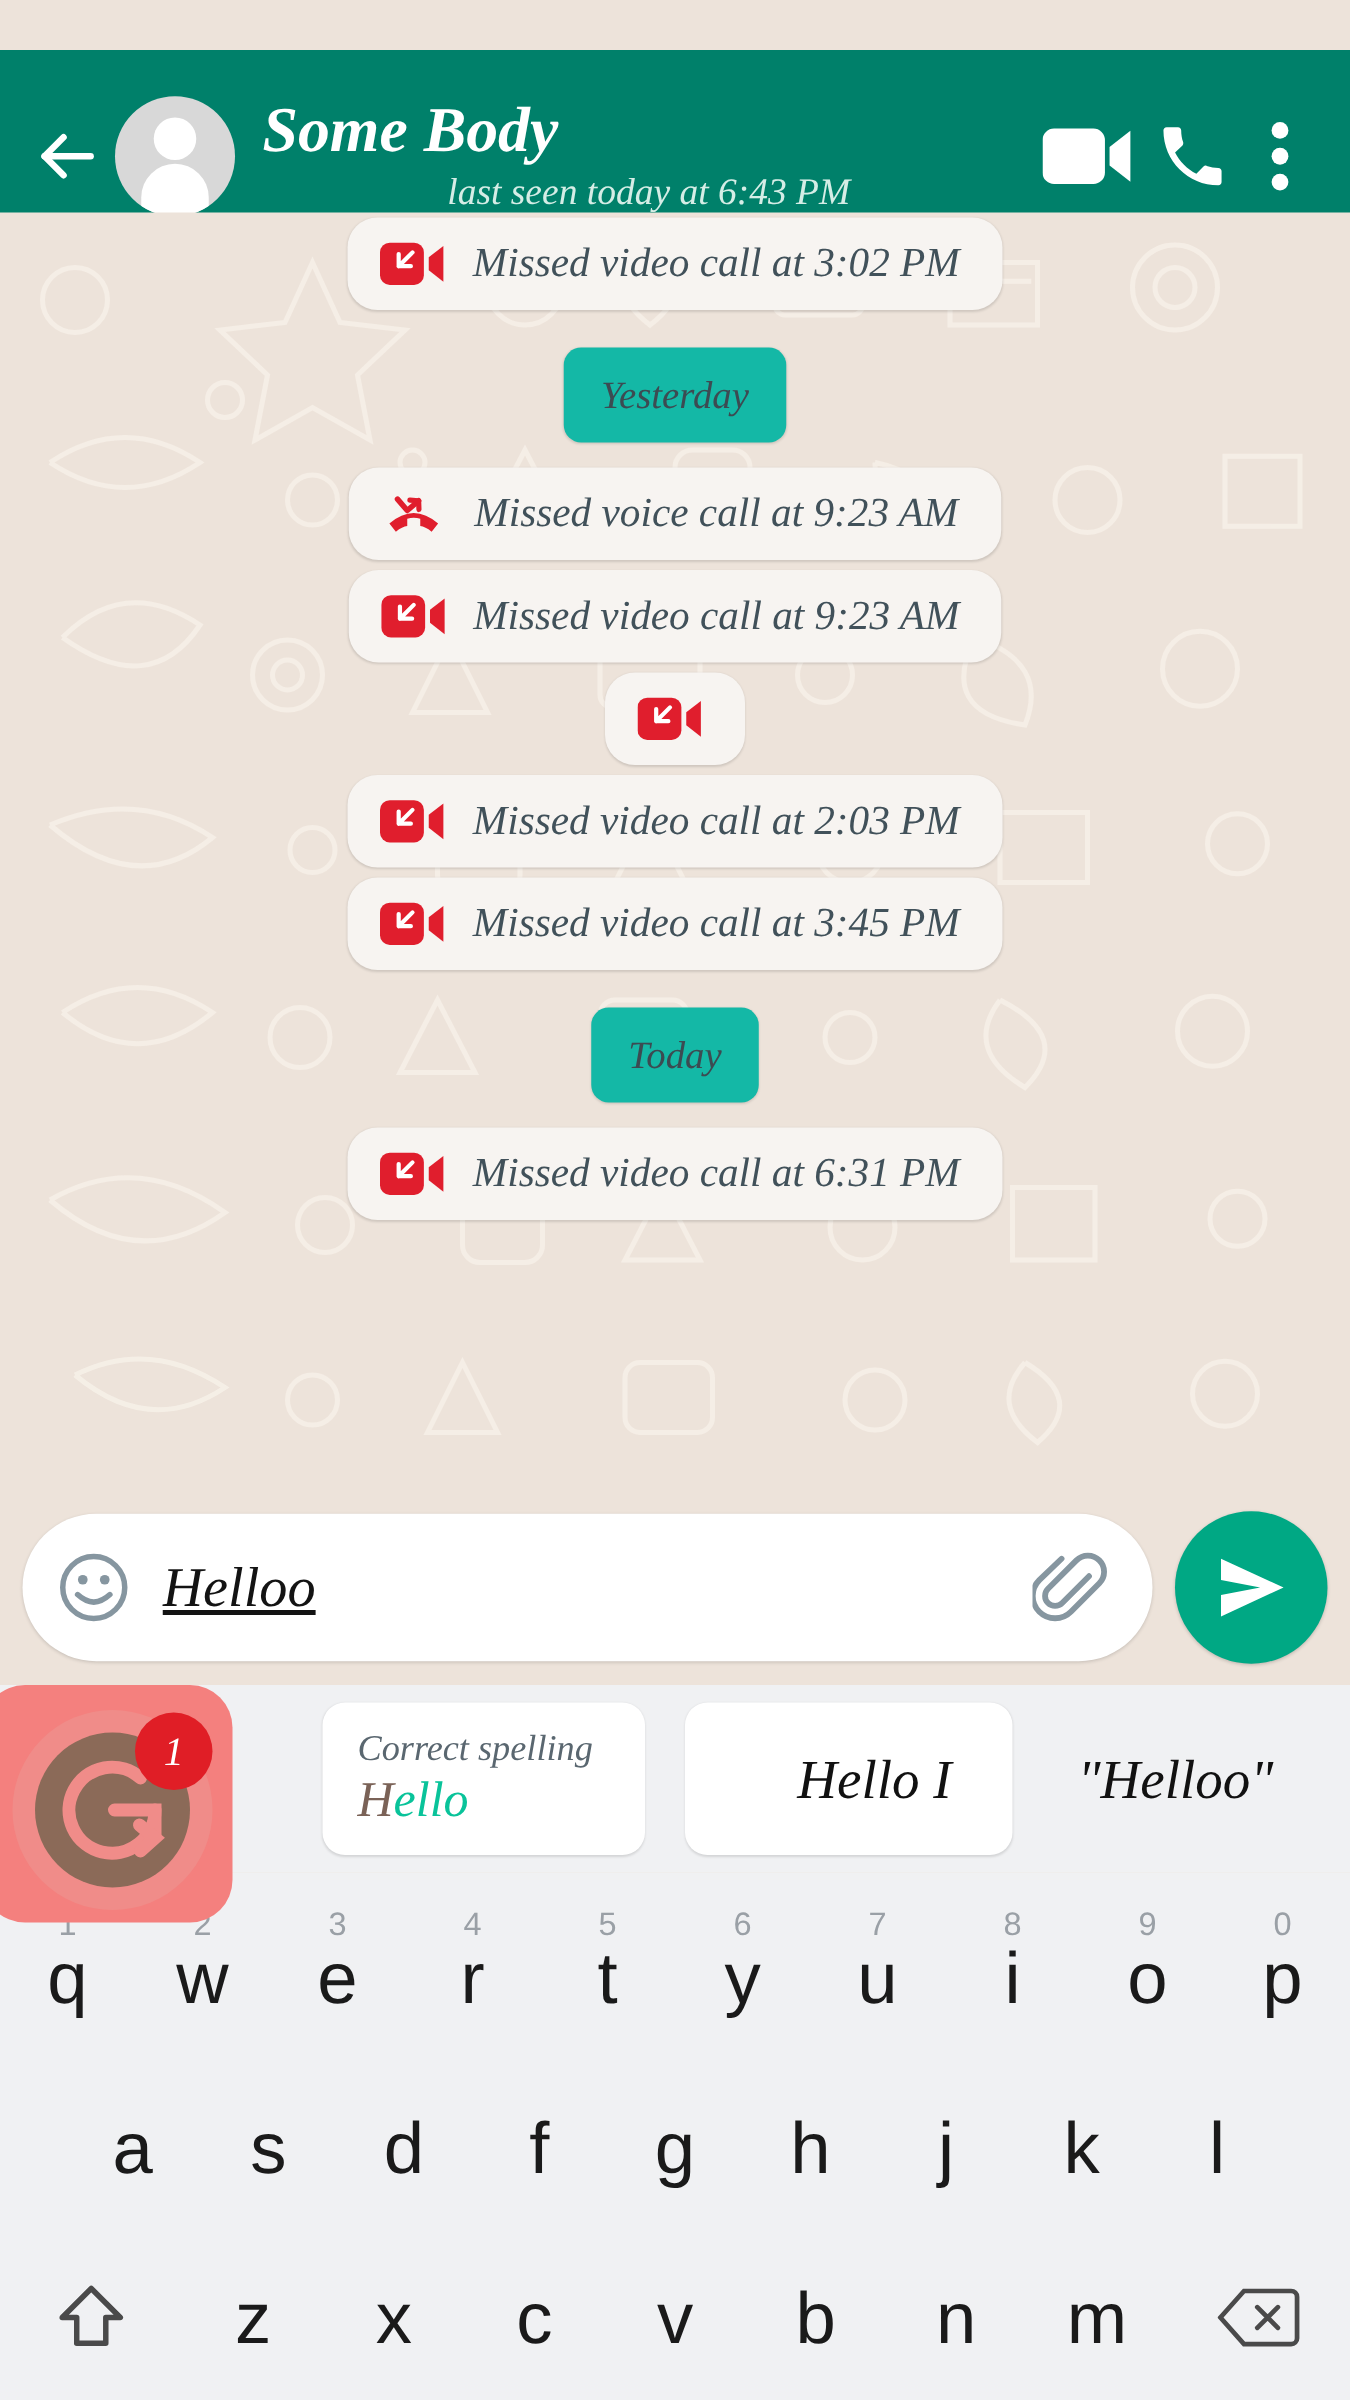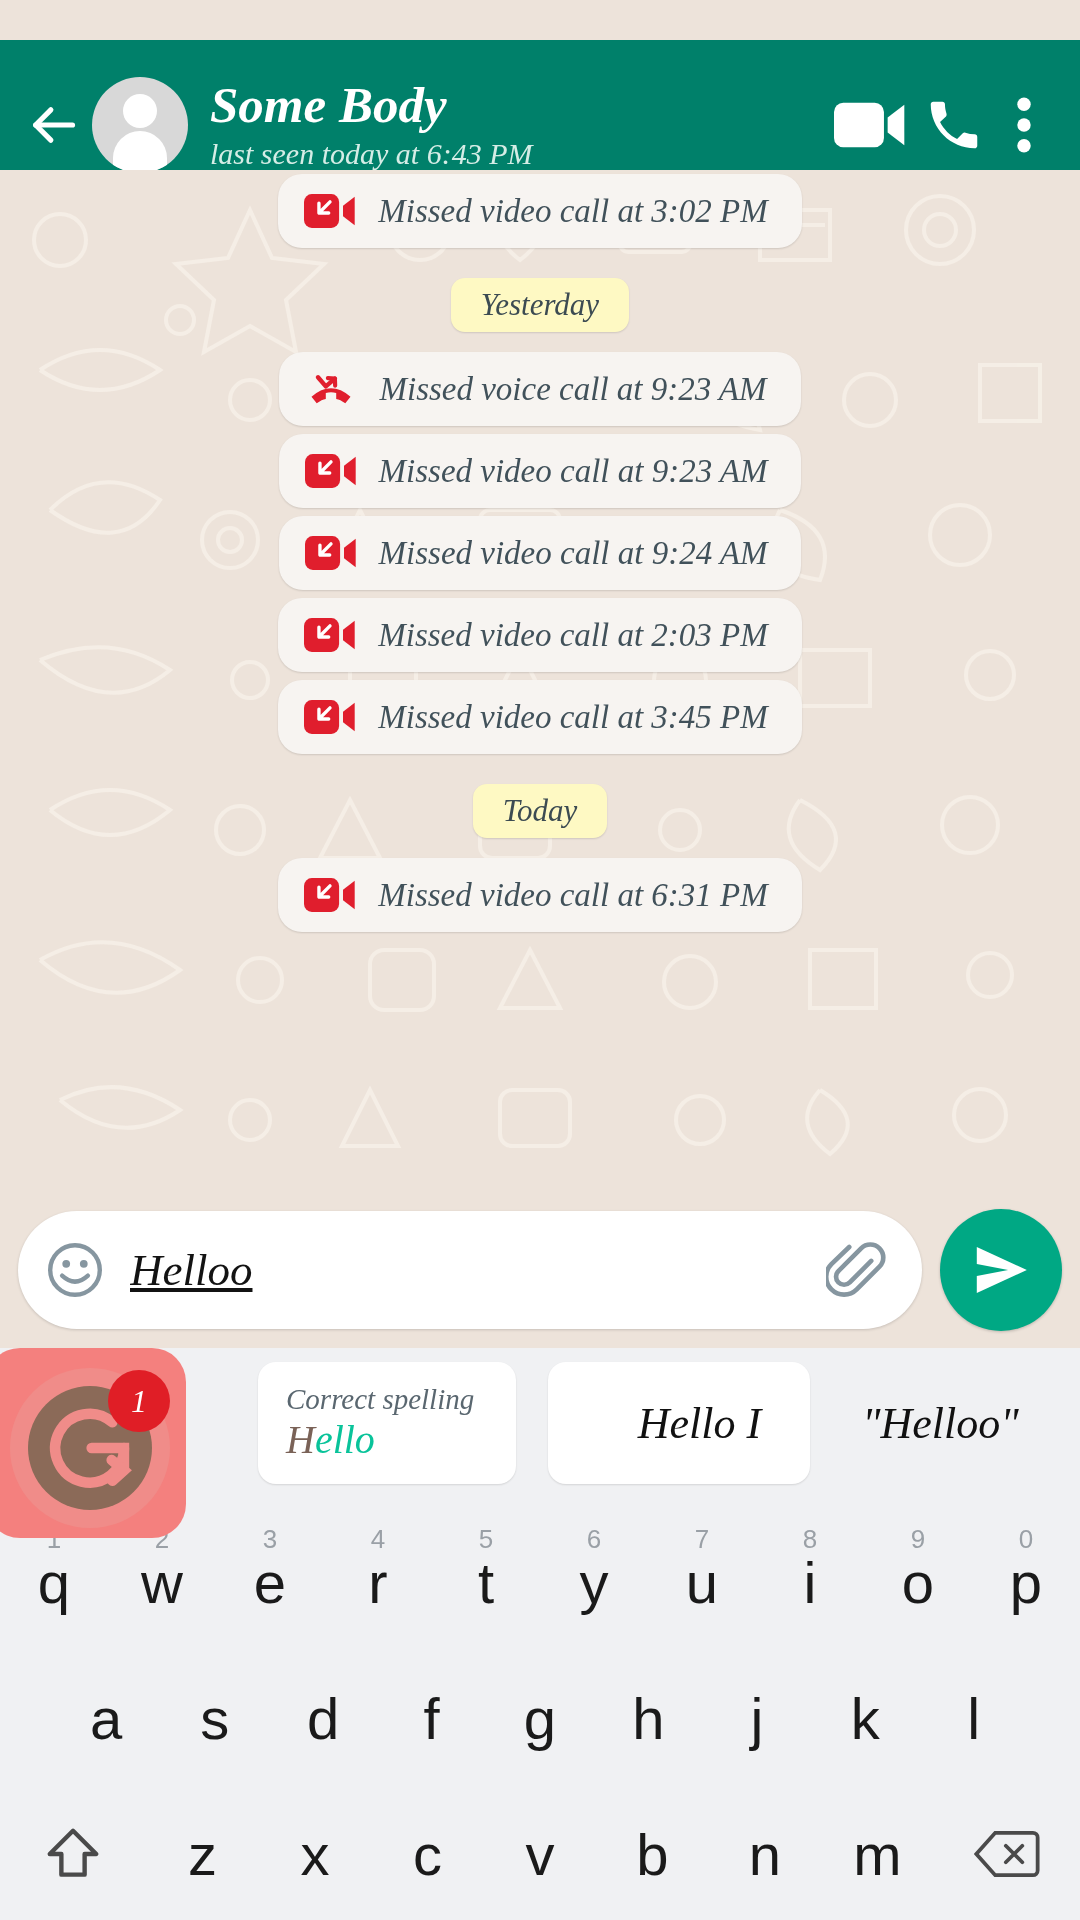--- a/index.html
+++ b/index.html
@@ -30,20 +30,21 @@
   #avatar .body { position:absolute; left:50%; top:54px; transform:translateX(-50%);
     width:54px; height:48px; border-radius:27px 27px 0 0; background:#FFFFFF; }
   #header-texts { flex:1 1 auto; margin-left:22px; min-width:0; }
   #contact-name {
     color:#FFFFFF; font-size:51px; font-weight:bold; font-style:italic;
     line-height:1.02; white-space:nowrap;
   }
   #contact-status {
     color:#D5EDE6; font-size:30px; font-style:italic; margin-top:5px;
     white-space:nowrap;
+    text-align:center;
   }
   .hdr-icon { flex:0 0 auto; display:flex; align-items:center; justify-content:center; }
   #video-call-btn { width:86px; height:86px; }
   #voice-call-btn { width:80px; height:86px; }
   #menu-btn { width:60px; height:86px; }
 
   
   #chat {
     position:absolute; top:170px; left:0; width:1080px; height:1020px;
     background:#EDE3DA;
@@ -51,23 +52,23 @@
   }
   #doodles { position:absolute; inset:0; opacity:1; }
 
   #chat-scroll {
     position:absolute; inset:0;
     display:flex; flex-direction:column; align-items:center;
     padding-top:4px;
   }
 
   .date-chip {
-    background:#fef9c3; color:#3C4B52;
+    background:#14b8a6; color:#3C4B52;
     font-size:31px; font-style:italic;
-    padding:9px 30px; border-radius:14px;
+    padding:20px 30px; border-radius:14px;
     margin:22px 0 20px 0;
     box-shadow:0 1px 2px rgba(0,0,0,0.13);
     position:relative; z-index:2;
   }
   .call-bubble {
     background:#F7F4F1;
     border-radius:24px;
     padding:17px 34px 17px 26px;
     display:flex; align-items:center; gap:22px;
     box-shadow:0 1px 2px rgba(0,0,0,0.13);
@@ -308,21 +309,20 @@
         <span class="label">Missed video call at 9:23 AM</span>
       </div>
       <div class="call-bubble">
         <span>
           <svg class="call-icon" viewBox="0 0 40 30">
             <rect x="0" y="2" width="27" height="26" rx="6" fill="#E01E2D"></rect>
             <path d="M20 8 L11.5 16.5 M11.5 16.5 L19 16.5 M11.5 16.5 L11.5 9" stroke="#FFFFFF" stroke-width="2.6" fill="none" stroke-linecap="round" stroke-linejoin="round"></path>
             <path d="M30 11 L39 4 L39 26 L30 19 Z" fill="#E01E2D"></path>
           </svg>
         </span>
-        <span class="label">Missed video call at 9:24 AM</span>
       </div>
       <div class="call-bubble">
         <span>
           <svg class="call-icon" viewBox="0 0 40 30">
             <rect x="0" y="2" width="27" height="26" rx="6" fill="#E01E2D"></rect>
             <path d="M20 8 L11.5 16.5 M11.5 16.5 L19 16.5 M11.5 16.5 L11.5 9" stroke="#FFFFFF" stroke-width="2.6" fill="none" stroke-linecap="round" stroke-linejoin="round"></path>
             <path d="M30 11 L39 4 L39 26 L30 19 Z" fill="#E01E2D"></path>
           </svg>
         </span>
         <span class="label">Missed video call at 2:03 PM</span>

